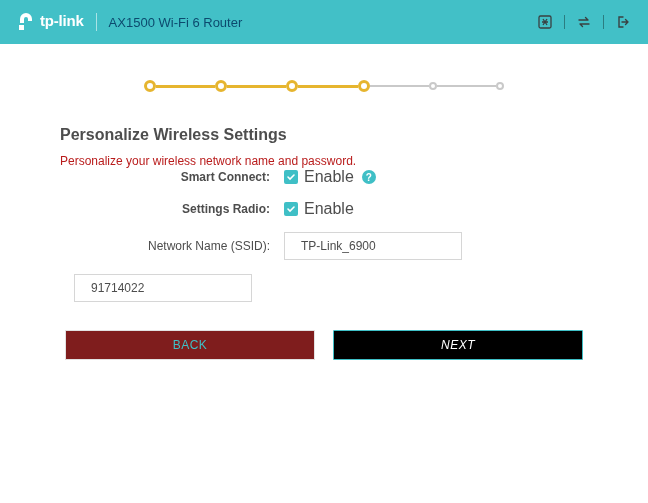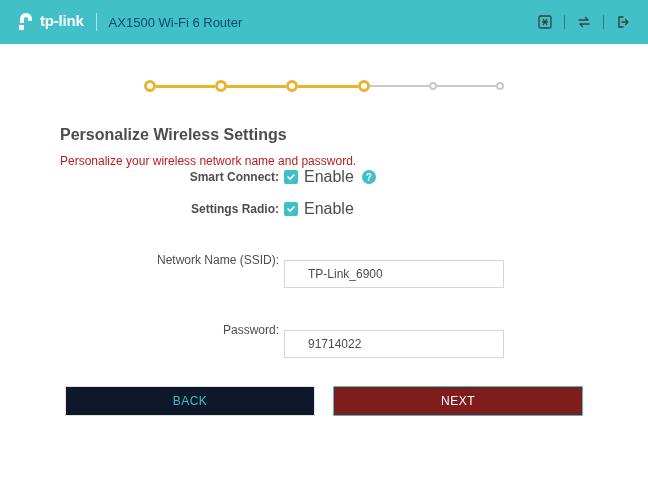--- a/index.html
+++ b/index.html
@@ -91,21 +91,21 @@
   .row {
     display: flex;
     align-items: center;
     margin-bottom: 14px;
   }
   .row .label {
     width: 210px;
     text-align: right;
     font-size: 12px;
     color: #4d4d4d;
-    padding-right: 5px;
+    padding-right: 14px;
   }
   .row .label.bold { font-weight: 700; }
   .checkbox {
     width: 14px;
     height: 14px;
     background: #3fbfc6;
     border-radius: 2px;
     display: inline-flex;
     align-items: center;
     justify-content: center;
@@ -125,56 +125,56 @@
     color: #ffffff;
     font-size: 10px;
     font-weight: 700;
     display: inline-flex;
     align-items: center;
     justify-content: center;
     margin-left: 8px;
     cursor: pointer;
   }
   .input {
-    width: 220px;
+    width: 178px;
     height: 28px;
     border: 1px solid #d6d6d6;
     font-size: 12px;
     color: #4d4d4d;
-    padding: 0 23px;
+    padding: 0 16px;
     outline: none;
-    margin-top: 28px;
   }
 
   .buttons {
     display: flex;
     gap: 18px;
     margin-top: 28px;
     padding: 0 5px;
   }
   .btn {
     flex: 1;
     height: 30px;
     font-size: 12px;
     letter-spacing: 0.5px;
     display: flex;
     align-items: center;
     justify-content: center;
     cursor: pointer;
     border-radius: 1px;
   }
   .btn-back {
-    background: #0f172a;
+    background: #7f1d1d;
     color: #3fbfc6;
     border: 1px solid #e2e2e2;
   }
   .btn-next {
-    background: #7f1d1d;
+    background: #000000;
     color: #ffffff;
     border: 1px solid #3fbfc6;
+    font-style: italic;
   }
 </style>
 </head>
 <body>
 
 <div class="header">
   <div class="logo">
     <span class="logo-icon">
       <svg width="20" height="20" viewBox="0 0 20 20">
         <path d="M10 1 a6 6 0 0 1 6 6 v2 h-4 v-2 a2 2 0 0 0 -2 -2 a2 2 0 0 0 -2 2 v4 h-4 v-4 a6 6 0 0 1 6 -6 z" fill="#ffffff"></path>
@@ -251,21 +251,20 @@
       </span>
       <span class="cbx-label">Enable</span>
     </div>
 
     <div class="row">
       <div class="label">Network Name (SSID):</div>
       <input class="input" type="text" value="TP-Link_6900" style="">
     </div>
 
     <div class="row">
-      <div class="label">Password:</div>
       <input class="input" type="text" value="91714022" style="">
     </div>
 
   </div>
 
   <div class="buttons">
     <div class="btn btn-back">BACK</div>
     <div class="btn btn-next">NEXT</div>
   </div>
 

